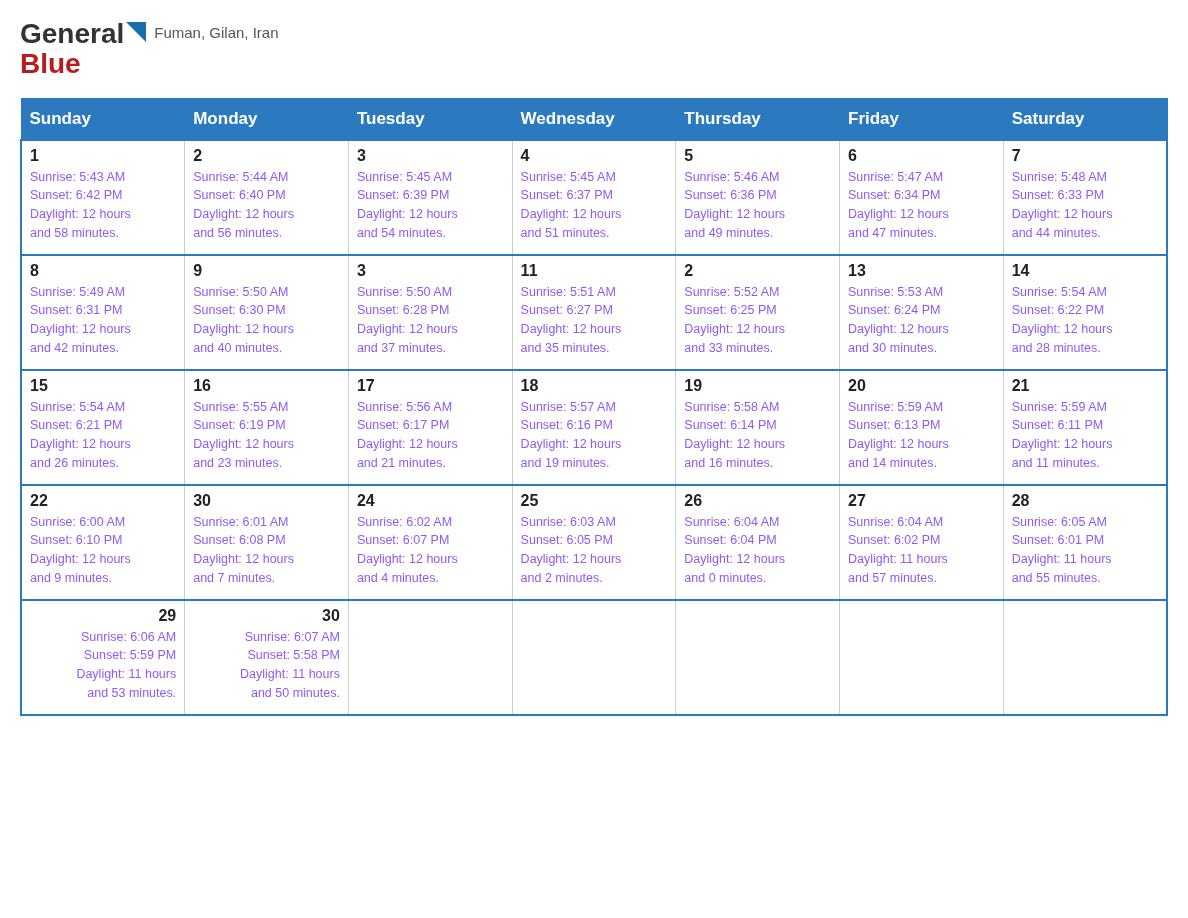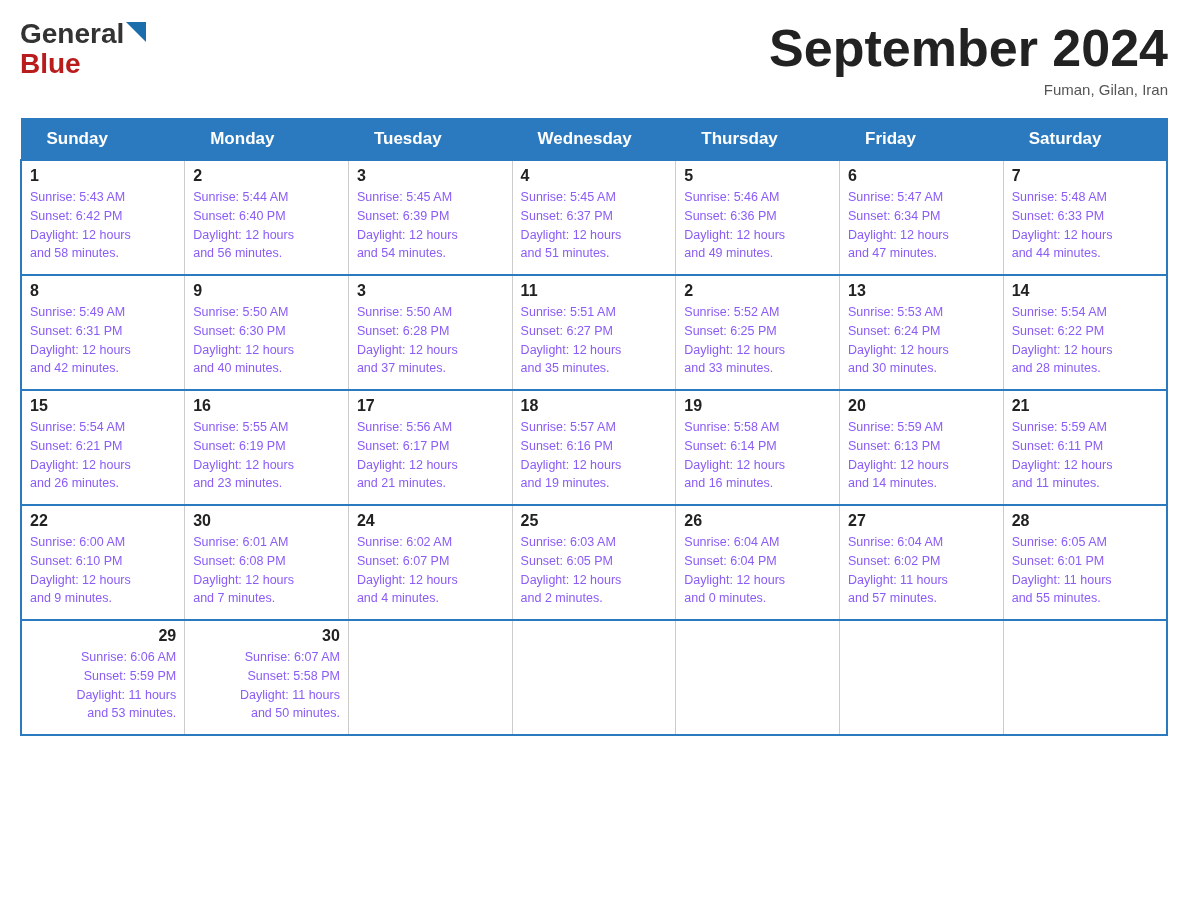--- a/index.html
+++ b/index.html
@@ -5,21 +5,21 @@
     * { box-sizing: border-box; margin: 0; padding: 0; }
     body {
       font-family: Arial, sans-serif;
       background: #fff;
       padding: 20px;
       width: 1188px;
       min-height: 918px;
     }
     .header {
       display: flex;
-      justify-content: space-between;
+      justify-content: flex-start;
       align-items: flex-start;
       margin-bottom: 20px;
     }
     .logo {
       display: flex;
       flex-direction: column;
       align-items: flex-start;
     }
     .logo-general {
       font-size: 28px;
@@ -50,21 +50,21 @@
     .calendar-table {
       width: 100%;
       border-collapse: collapse;
       table-layout: fixed;
     }
     .calendar-table thead tr th {
       background-color: #2b7abf;
       color: #fff;
       font-size: 17px;
       font-weight: bold;
-      padding: 10px 25px;
+      padding: 10px 8px;
       text-align: left;
       border: 1px solid #2b7abf;
     }
     .calendar-table tbody tr td {
       vertical-align: top;
       padding: 6px 8px;
       border: 1px solid #ccc;
       font-size: 13px;
       color: #333;
       min-height: 100px;
@@ -108,21 +108,20 @@
 <div class="header">
   <div class="logo">
     <span class="logo-general">
       General<svg class="logo-svg" viewBox="0 0 28 28" style="display:inline-block;vertical-align:middle;margin-left:2px;">
         <polygon points="0,0 20,0 20,20" fill="#1a6eab"></polygon>
       </svg>
     </span>
     <span class="logo-blue">Blue</span>
   </div>
   <div class="title-block">
-    <div class="month-title">September 2024</div>
     <div class="location">Fuman, Gilan, Iran</div>
   </div>
 </div>
 
 <table class="calendar-table">
   <thead>
     <tr>
     <th>Sunday</th>
         <th>Monday</th>
         <th>Tuesday</th>

